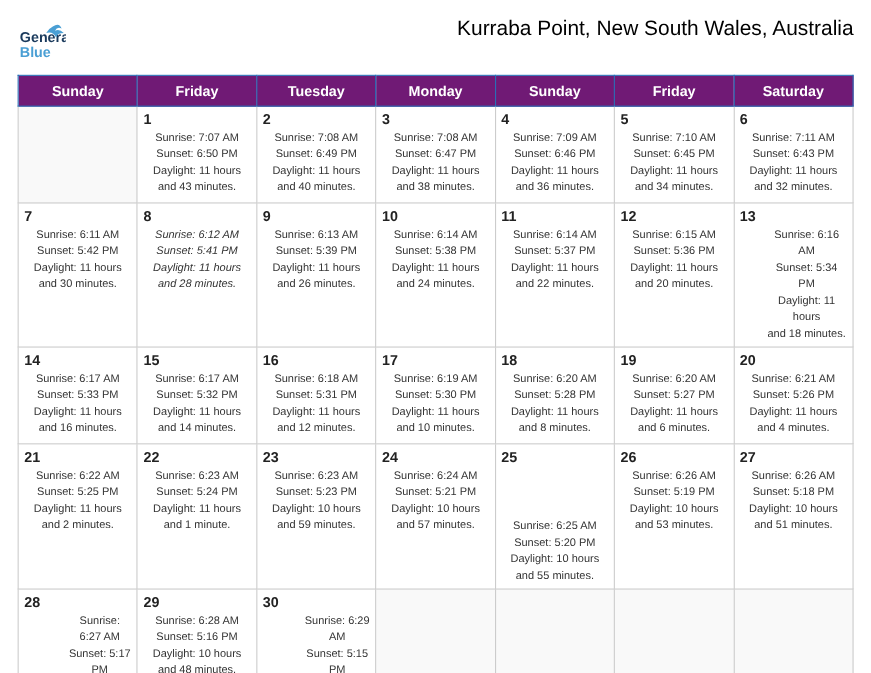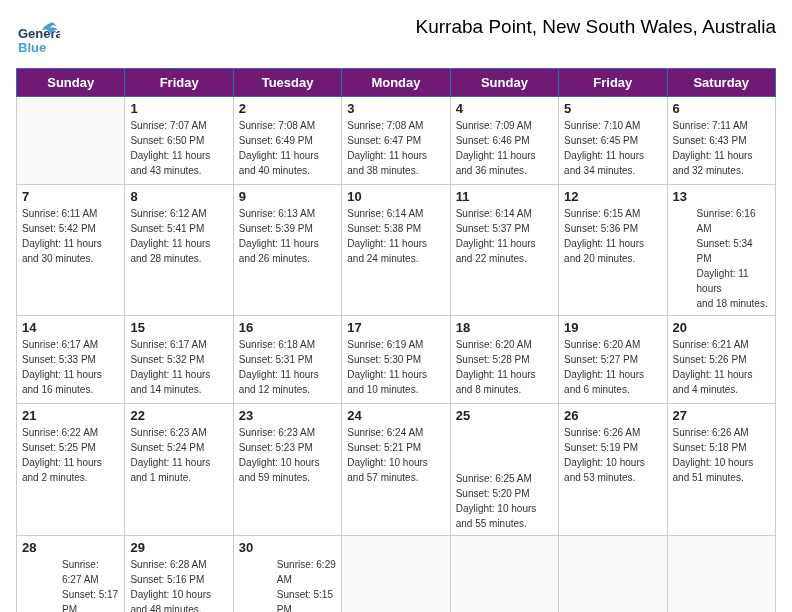--- a/index.html
+++ b/index.html
@@ -55,20 +55,21 @@
     .day-num {
       font-size: 13px;
       font-weight: bold;
       color: #222;
       margin-bottom: 2px;
     }
     .day-info {
       font-size: 10px;
       color: #333;
       line-height: 1.5;
+      text-align: center;
     }
     .empty-cell {
       background: #f9f9f9;
     }
     .logo-wrap {
       display: flex;
       align-items: center;
       gap: 4px;
     }
     .logo-icon {
@@ -153,21 +154,21 @@
       <tr>
         <td>
           <div class="day-num">7</div>
           <div class="day-info" style="white-space: pre-line;">Sunrise: 6:11 AM
 Sunset: 5:42 PM
 Daylight: 11 hours
 and 30 minutes.</div>
         </td>
         <td>
           <div class="day-num">8</div>
-          <div class="day-info" style="white-space: pre-line;">Sunrise: 6:12 AM
+          <div class="day-info" style="white-space: pre-line; font-style: italic;">Sunrise: 6:12 AM
 Sunset: 5:41 PM
 Daylight: 11 hours
 and 28 minutes.</div>
         </td>
         <td>
           <div class="day-num">9</div>
           <div class="day-info" style="white-space: pre-line;">Sunrise: 6:13 AM
 Sunset: 5:39 PM
 Daylight: 11 hours
 and 26 minutes.</div>

